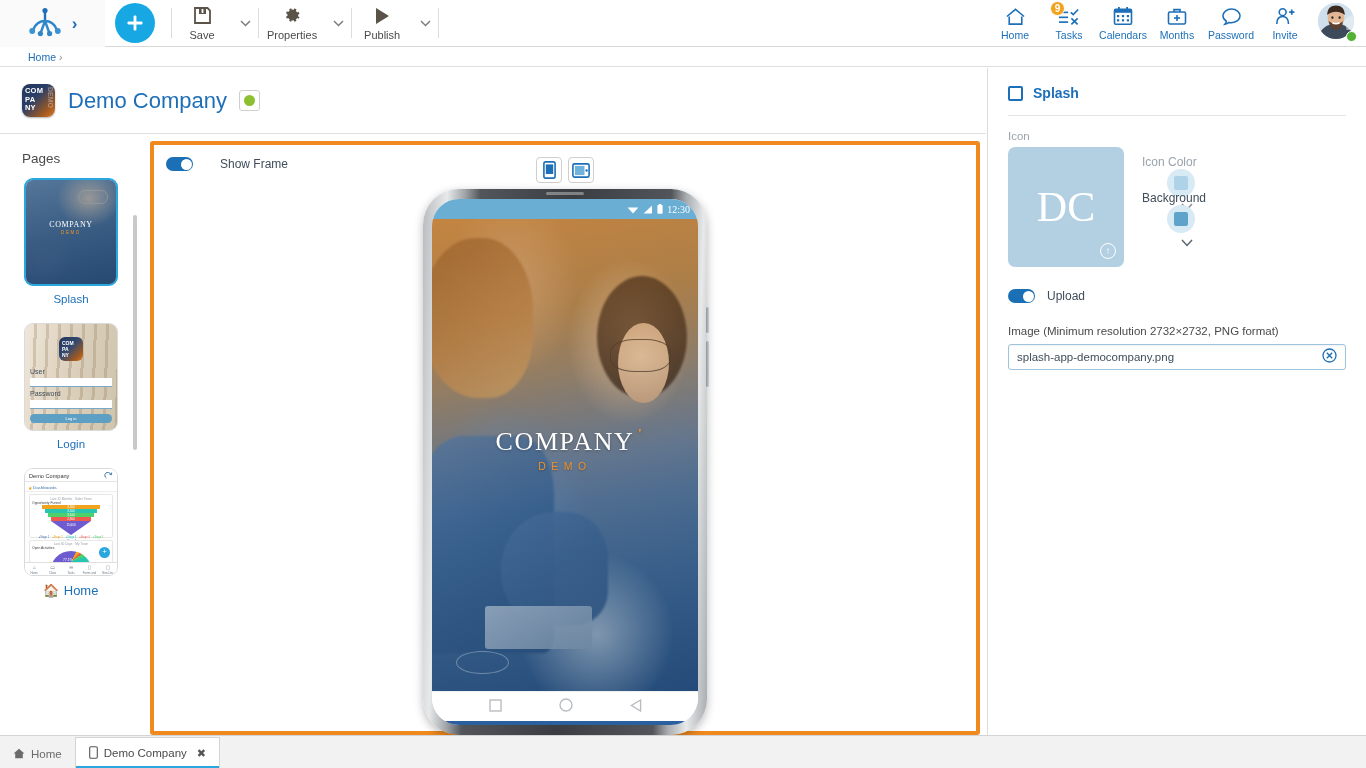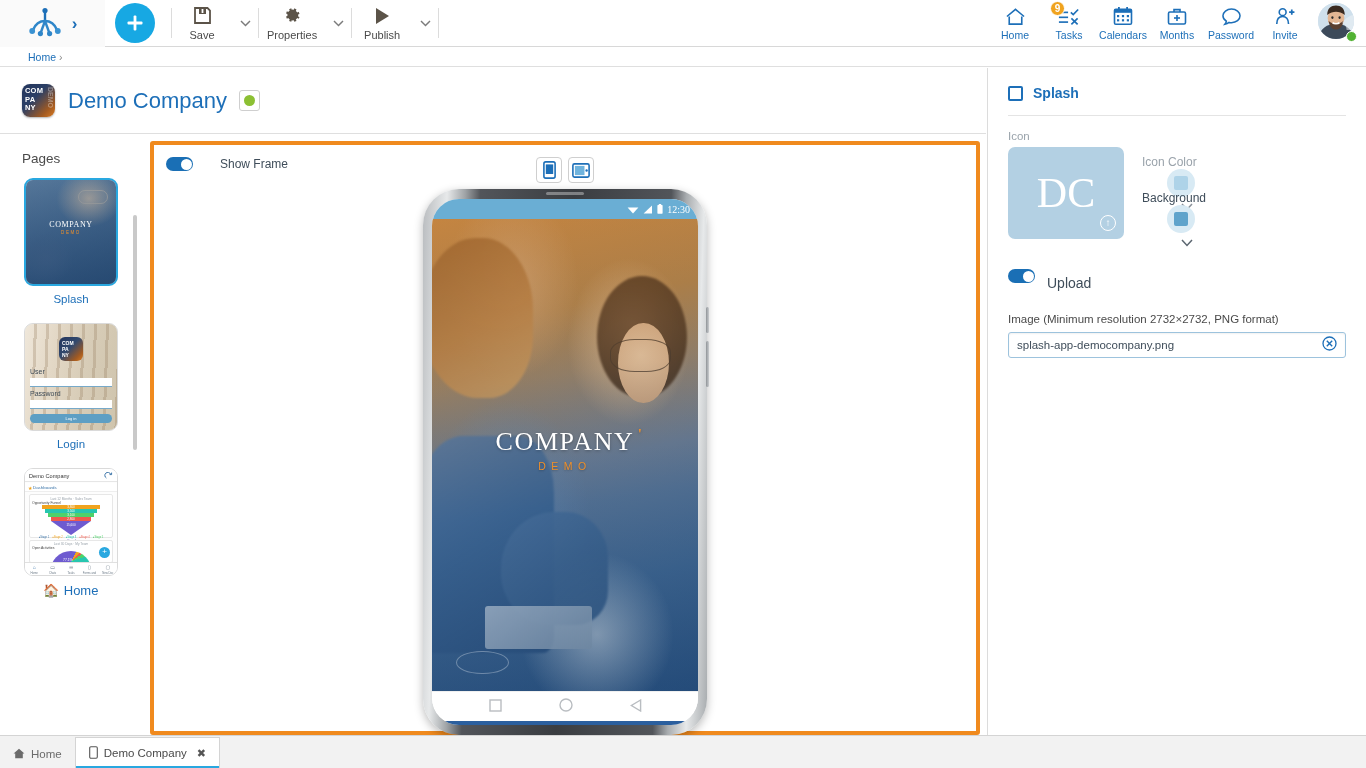--- a/index.html
+++ b/index.html
@@ -346,21 +346,21 @@
     padding: 0 20px;
   }
   #props-head { display: flex; align-items: center; gap: 10px; padding-top: 17px; }
   .chk-square { width: 15px; height: 15px; border: 2px solid #1d6fb8; border-radius: 2px; flex:none; cursor:pointer; }
   #props-head .ph-title { font-size: 14px; font-weight: bold; color: #1d6fb8; }
   #props-hr { height: 1px; background: #e4e4e4; margin-top: 14px; }
 
   .field-lbl { font-size: 11.5px; color: #9aa3ab; margin-top: 14px; }
   #icon-row { display: flex; margin-top: 5px; }
   #icon-box {
-    width: 116px; height: 92px; border-radius: 7px; background: #b3d0e3;
+    width: 116px; height: 120px; border-radius: 7px; background: #b3d0e3;
     position: relative; flex: none; cursor: pointer;
   }
   #icon-box .ib-initials {
     position: absolute; inset: 0; display: flex; align-items: center; justify-content: center;
     font-family: "Liberation Serif", serif; font-size: 42px; color: #ffffff;
   }
   #icon-box .ib-upload {
     position: absolute; right: 8px; bottom: 8px; width: 16px; height: 16px;
     border-radius: 50%; border: 1.4px solid #fff; color: #fff;
     display: flex; align-items: center; justify-content: center; font-size: 10px; line-height: 1;
@@ -370,21 +370,21 @@
   .color-row .cr-lbl { font-size: 12px; color: #9aa3ab; width: 78px; }
   .color-row.b .cr-lbl { color: #3f4d5a; }
   .swatch-circle {
     width: 28px; height: 28px; border-radius: 50%; background: #d8eaf4;
     display: flex; align-items: center; justify-content: center; cursor: pointer; flex:none;
   }
   .swatch-inner { width: 14px; height: 14px; border-radius: 2px; }
   .cr-caret { margin-left: 12px; cursor: pointer; }
 
   #upload-row { display: flex; align-items: center; gap: 12px; margin-top: 22px; }
-  #upload-row .ur-lbl { font-size: 14px; color: #3f4d5a; margin-top: 14px; }
+  #upload-row .ur-lbl { font-size: 12px; color: #3f4d5a; }
 
   #img-lbl { font-size: 11.5px; color: #4a4a4a; margin-top: 22px; }
   #file-field {
     margin-top: 7px; height: 26px; border: 1px solid #9dc3dd; border-radius: 3px;
     background: #fff; display: flex; align-items: center; padding: 0 8px;
     box-shadow: inset 0 1px 2px rgba(0,0,0,.06);
   }
   #file-field .ff-name { font-size: 11.5px; color: #3f4d5a; flex: 1; }
   #file-field .ff-clear { cursor: pointer; }
 

